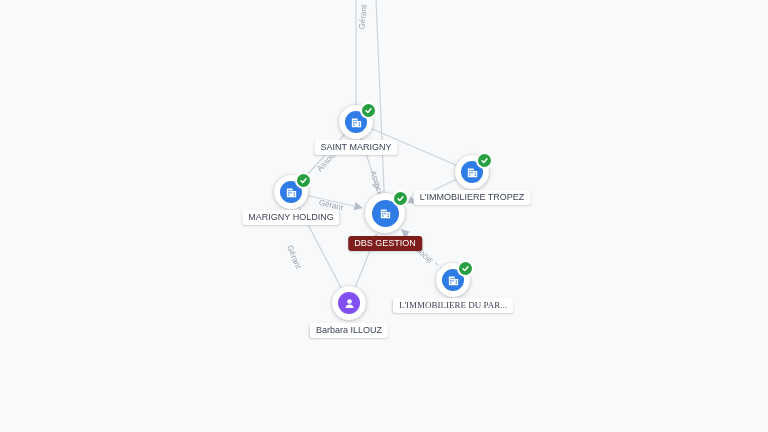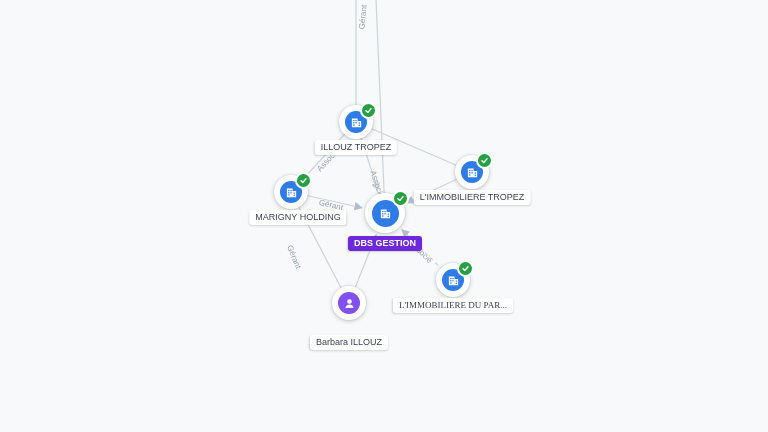--- a/index.html
+++ b/index.html
@@ -25,21 +25,21 @@
     position:absolute;top:-3px;right:-4px;width:13px;height:13px;
     border-radius:50%;border:2px solid #fff;box-sizing:content-box;
     display:flex;align-items:center;justify-content:center;
   }
   .node-label{
     position:absolute;transform:translate(-50%,0);
     background:#fff;color:#3c4454;font-size:9px;line-height:11px;
     padding:2px 6px;border-radius:3px;white-space:nowrap;
     box-shadow:0 1px 2px rgba(60,64,67,.22);cursor:pointer;
   }
-  .node-label.selected{background:#6d28d9;color:#fff;font-weight:bold}
+  .node-label.selected{background:#7f1d1d;color:#fff;font-weight:normal}
   .edge-label{
     position:absolute;color:#95a0b0;font-size:8px;line-height:9px;white-space:nowrap;
     text-shadow:0 0 2px #f8f9fa,0 0 2px #f8f9fa,0 0 3px #f8f9fa;
   }
 </style>
 </head>
 <body>
 
 <div id="graph">
   <svg id="edges" width="768" height="432" xmlns="http://www.w3.org/2000/svg">
@@ -82,21 +82,21 @@
               <rect x="9.3" y="9.3" width="1.4" height="1.4"></rect>
             </g>
           </svg>
         </div>
         <div class="badge" style="background: rgb(39, 160, 67);">
           <svg width="9" height="9" viewBox="0 0 10 10">
             <path d="M2.2 5.3l2 2 3.6-4.2" stroke="#fff" stroke-width="1.6" fill="none" stroke-linecap="round" stroke-linejoin="round"></path>
           </svg>
         </div>
       </div>
-      <div class="node-label" style="left: 356px; top: 140px;">ILLOUZ TROPEZ</div>
+      <div class="node-label" style="left: 356px; top: 140px;">SAINT MARIGNY</div>
       <div class="node" style="left: 291px; top: 192px; width: 34px; height: 34px;">
         <div class="inner" style="width: 22px; height: 22px; background: rgb(47, 124, 230);">
           <svg width="13" height="13" viewBox="0 0 14 14">
             <path fill="#fff" d="M2 12V2.8h6.2v2.6H12V12z"></path>
             <g fill="#2f7ce6">
               <rect x="3.4" y="4.2" width="1.4" height="1.4"></rect>
               <rect x="5.8" y="4.2" width="1.4" height="1.4"></rect>
               <rect x="3.4" y="6.6" width="1.4" height="1.4"></rect>
               <rect x="5.8" y="6.6" width="1.4" height="1.4"></rect>
               <rect x="3.4" y="9" width="1.4" height="1.4"></rect>
@@ -104,21 +104,21 @@
               <rect x="9.3" y="9.3" width="1.4" height="1.4"></rect>
             </g>
           </svg>
         </div>
         <div class="badge" style="background: rgb(39, 160, 67);">
           <svg width="9" height="9" viewBox="0 0 10 10">
             <path d="M2.2 5.3l2 2 3.6-4.2" stroke="#fff" stroke-width="1.6" fill="none" stroke-linecap="round" stroke-linejoin="round"></path>
           </svg>
         </div>
       </div>
-      <div class="node-label" style="left: 291px; top: 210px; margin-left: 7px;">MARIGNY HOLDING</div>
+      <div class="node-label" style="left: 291px; top: 210px;">MARIGNY HOLDING</div>
       <div class="node" style="left: 472px; top: 172px; width: 34px; height: 34px;">
         <div class="inner" style="width: 22px; height: 22px; background: rgb(47, 124, 230);">
           <svg width="13" height="13" viewBox="0 0 14 14">
             <path fill="#fff" d="M2 12V2.8h6.2v2.6H12V12z"></path>
             <g fill="#2f7ce6">
               <rect x="3.4" y="4.2" width="1.4" height="1.4"></rect>
               <rect x="5.8" y="4.2" width="1.4" height="1.4"></rect>
               <rect x="3.4" y="6.6" width="1.4" height="1.4"></rect>
               <rect x="5.8" y="6.6" width="1.4" height="1.4"></rect>
               <rect x="3.4" y="9" width="1.4" height="1.4"></rect>
@@ -179,15 +179,15 @@
       </div>
       <div class="node-label" style="left: 453px; top: 298px; font-family: Liberation Serif, serif;">L'IMMOBILIERE DU PAR...</div>
       <div class="node" style="left: 349px; top: 303px; width: 34px; height: 34px;">
         <div class="inner" style="width: 22px; height: 22px; background: rgb(130, 80, 240);">
           <svg width="13" height="13" viewBox="0 0 14 14">
             <circle cx="7" cy="4.8" r="2.5" fill="#fff"></circle>
             <path d="M2.6 11.8c.4-2.4 2.3-3.6 4.4-3.6s4 1.2 4.4 3.6z" fill="#fff"></path>
           </svg>
         </div>
       </div>
-      <div class="node-label" style="left: 349px; top: 335px;">Barbara ILLOUZ</div>
+      <div class="node-label" style="left: 349px; top: 323px;">Barbara ILLOUZ</div>
     </div>
 </div>
 
 </body></html>

